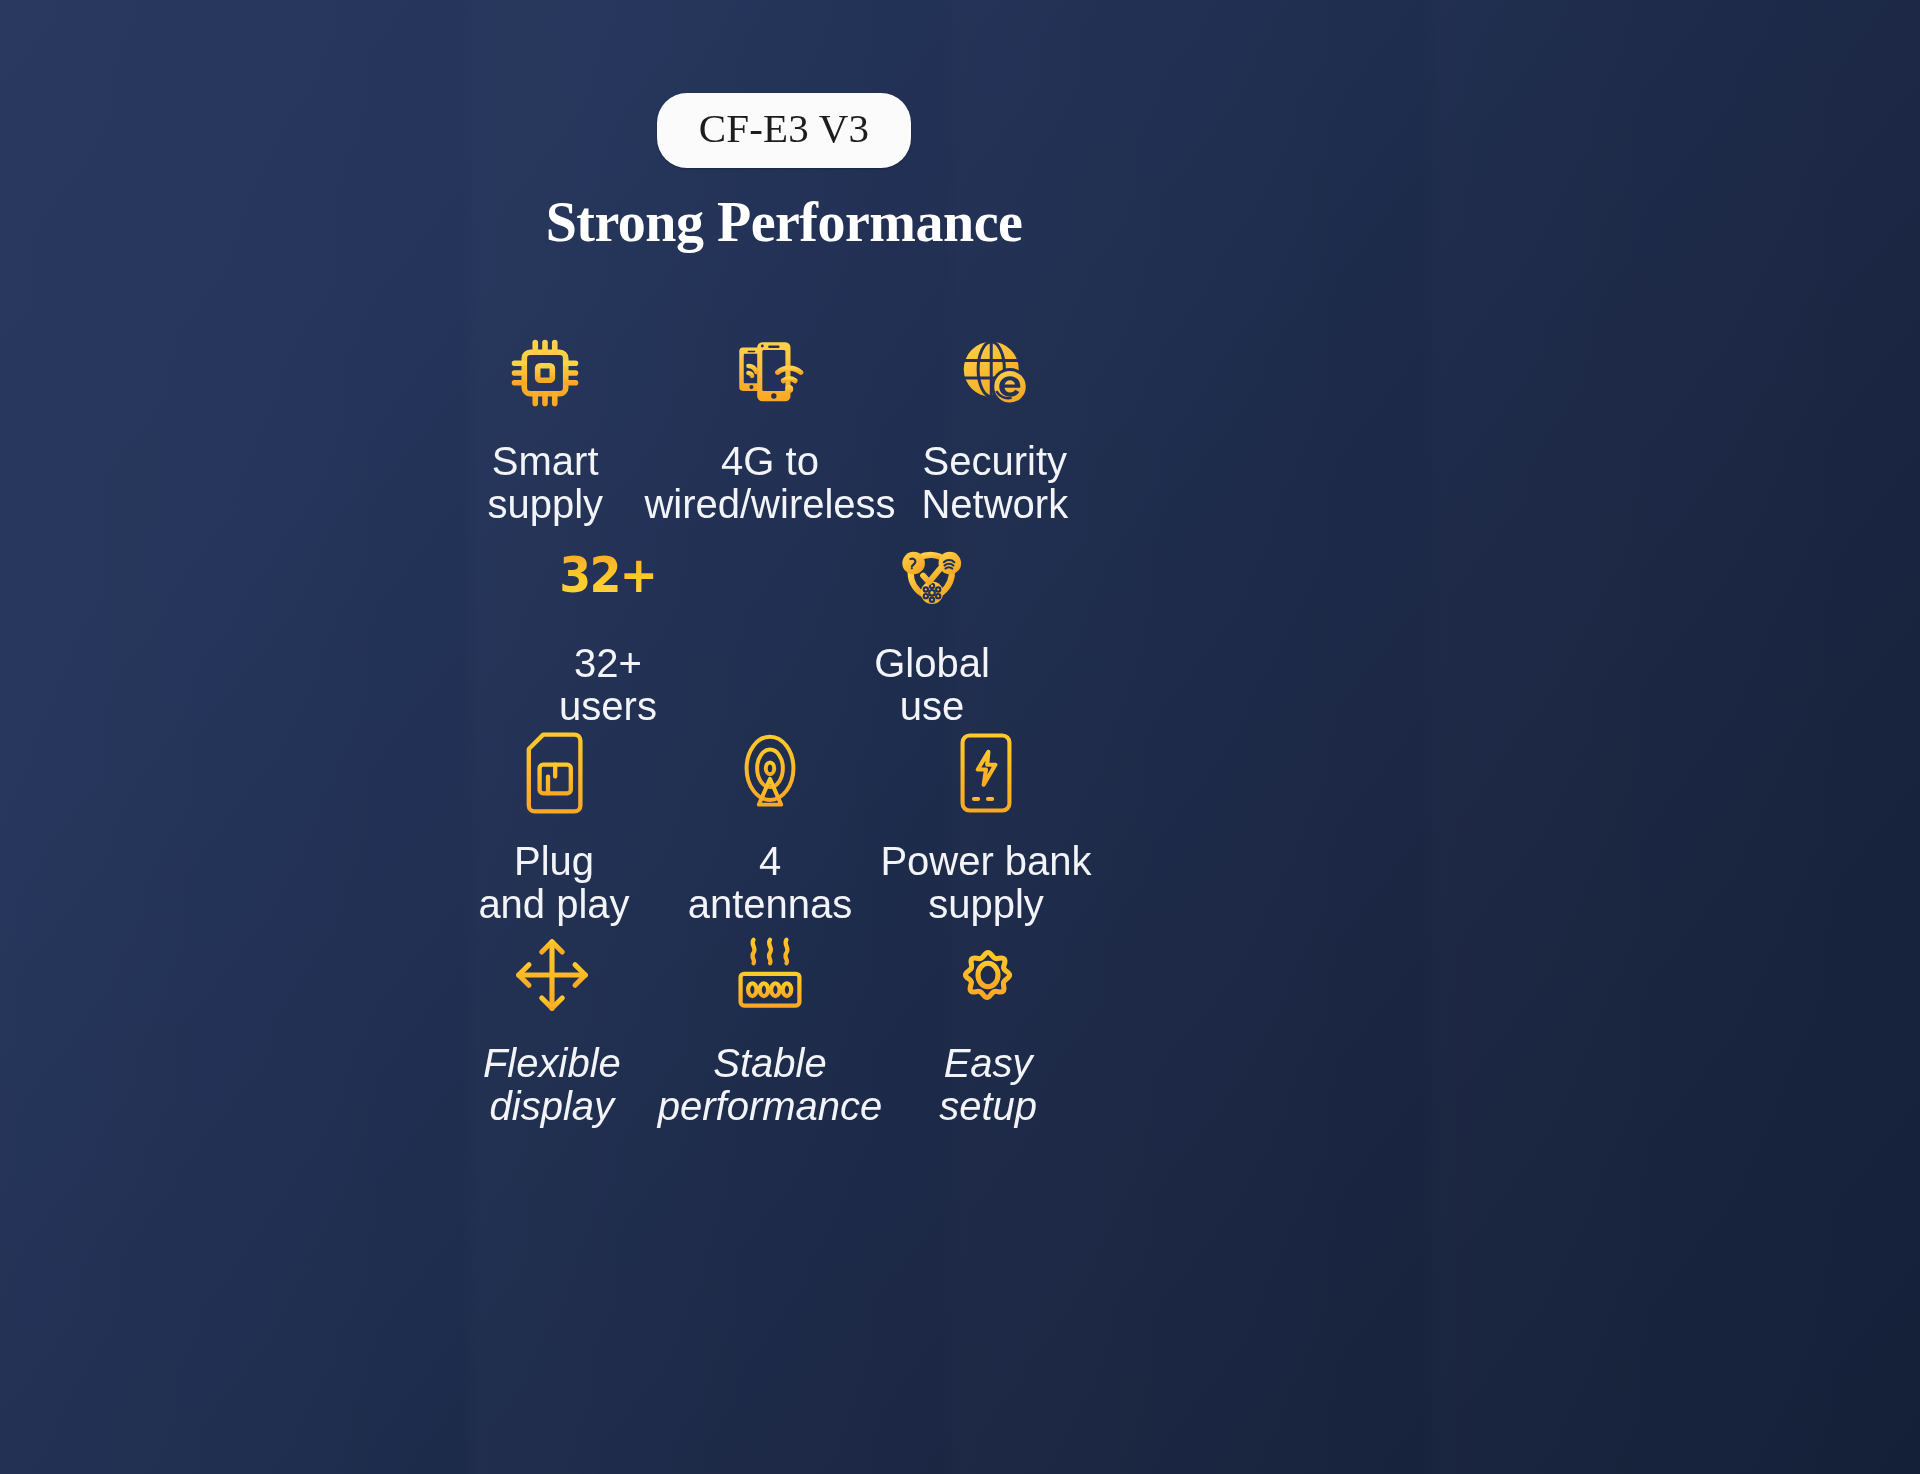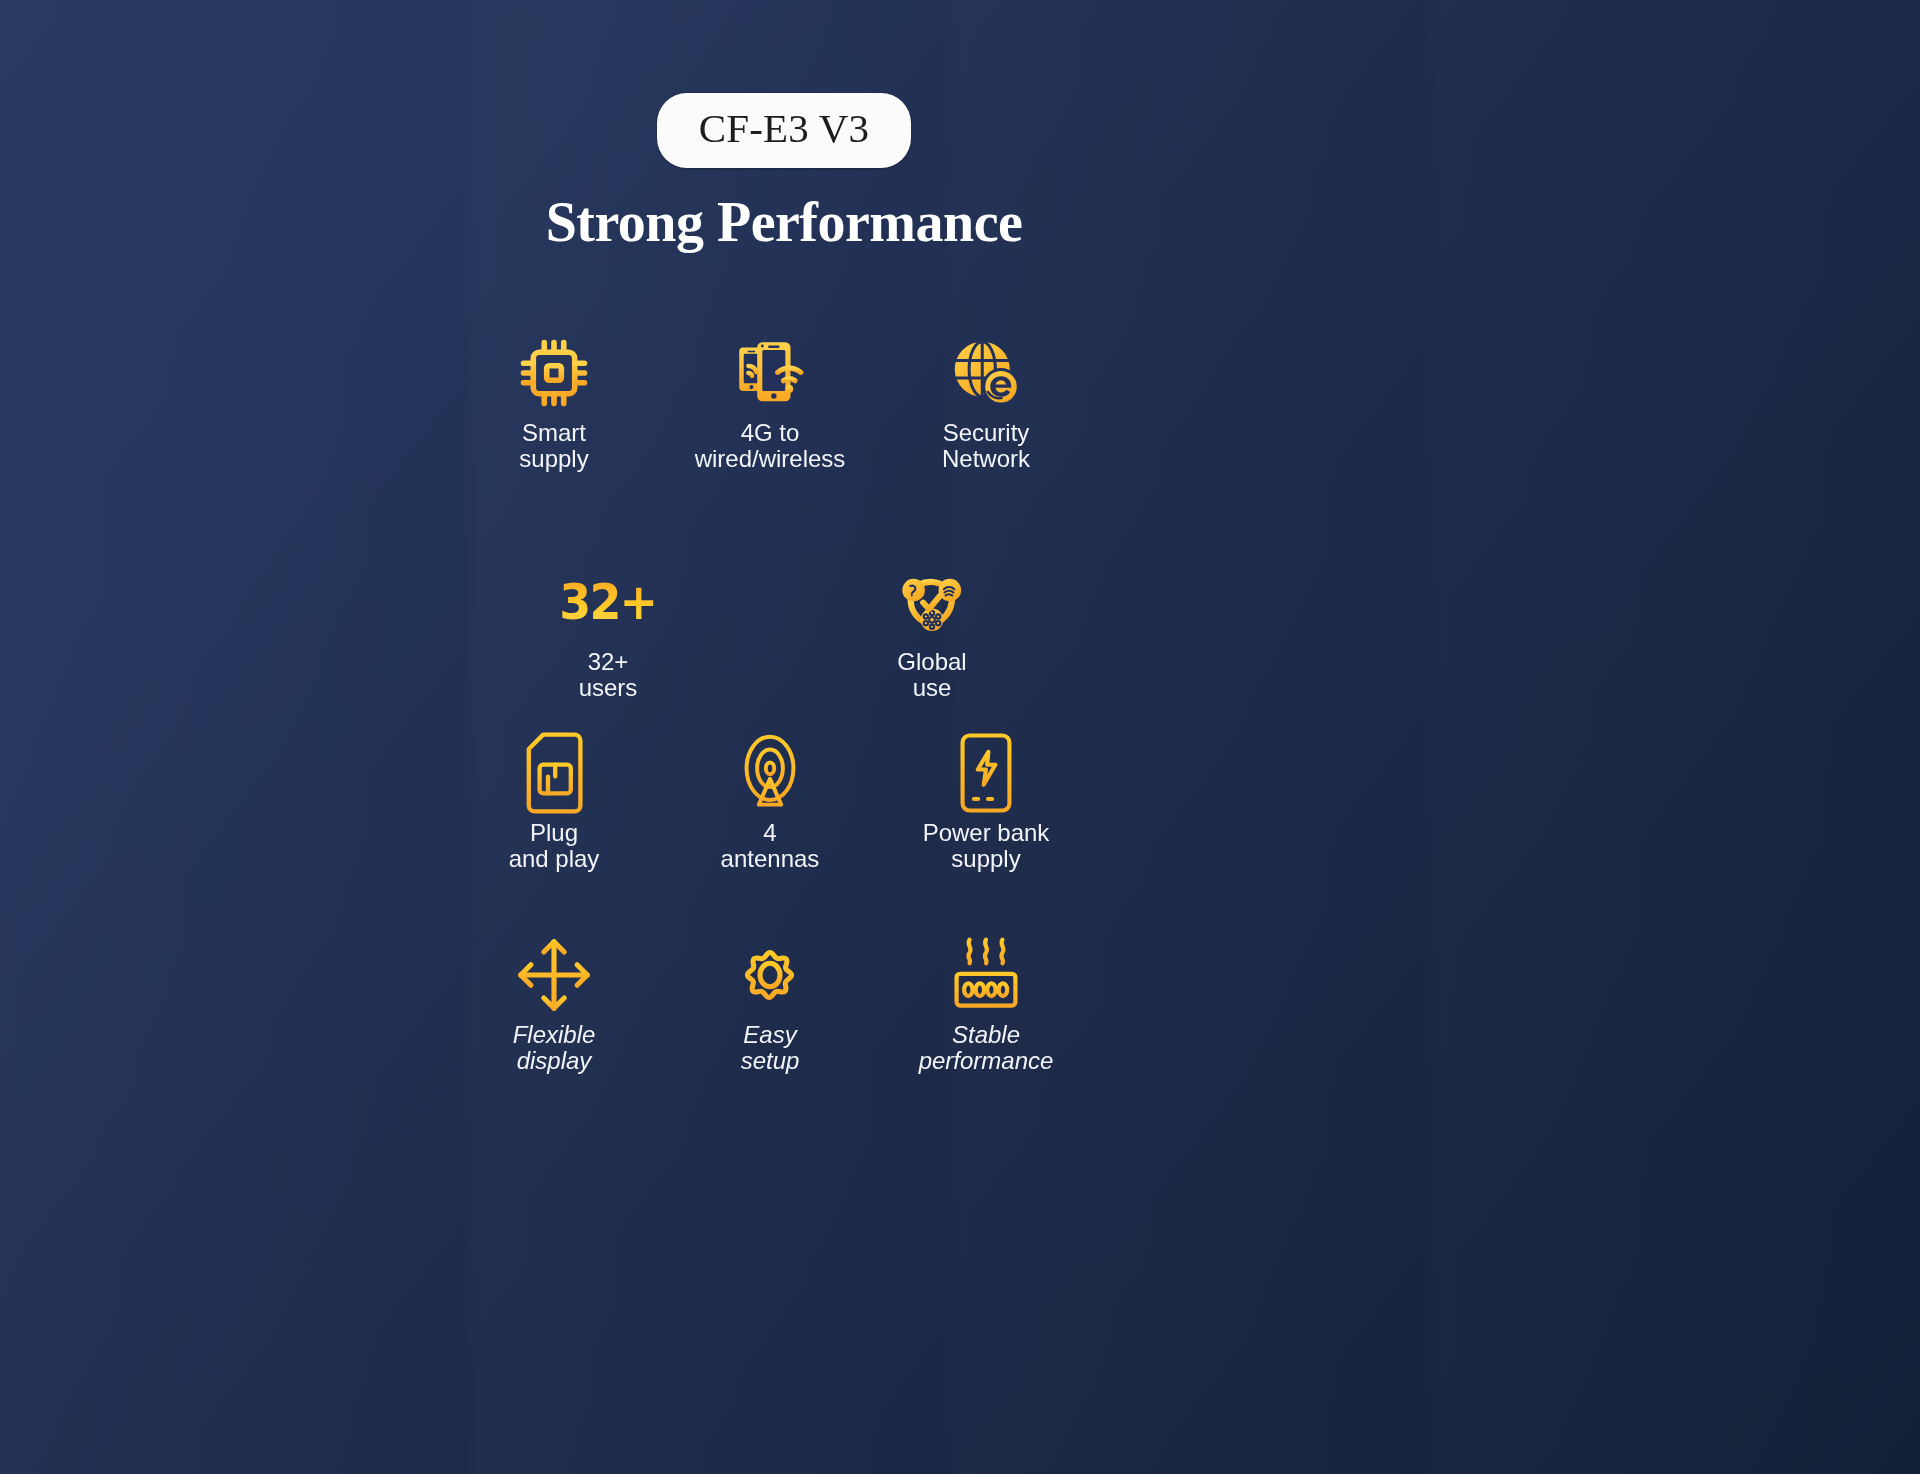--- a/index.html
+++ b/index.html
@@ -96,23 +96,23 @@
     font-size: 50px;
     line-height: 1;
     letter-spacing: -2px;
     background: linear-gradient(180deg, #f9a825 0%, #ffc928 55%, #ffd54a 100%);
     -webkit-background-clip: text;
     background-clip: text;
     color: transparent;
     transform: scaleX(0.92);
   }
   .label {
-    margin-top: 4px;
+    margin-top: 24px;
     color: #f2f4f8;
-    font-size: 24px;
+    font-size: 40px;
     line-height: 1.08;
     text-align: center;
     white-space: nowrap;
   }
   .label .ln { display: block; }
 
   .r0 { height: 200px; }
   .r1 { height: 200px; align-items: center; }
   .r2 { height: 202px; }
   .r3 { height: 200px; font-style: italic; }
@@ -366,41 +366,20 @@
           </svg>
         </div>
         <div class="label">
           <span class="ln">Flexible</span>
           <span class="ln">display</span>
         </div>
       </div>
 
       <div class="cell">
         <div class="icon-wrap">
-          <svg width="78" height="78" viewBox="0 0 64 64">
-            <defs>
-                <linearGradient id="gy10" x1="0" y1="0" x2="0" y2="1">
-              <stop offset="0" stop-color="#ffc928"></stop>
-                  <stop offset="1" stop-color="#f9a825"></stop>
-            </linearGradient>
-              </defs>
-            <g fill="none" stroke="url(#gy10)" stroke-width="4.2" stroke-linejoin="round" stroke-linecap="round">
-              <path d="M32 4.5c2.6 0 3.4 3.9 5.8 4.9 2.4 1 5.4-1.6 7.4.4s-.6 5-.4 7.4c.2 2.4 4.9 3.2 4.9 5.8 0 2.6-3.9 3.4-4.9 5.8-1 2.4 1.6 5.4-.4 7.4s-5-.6-7.4.4c-2.4 1-3.2 4.9-5.8 4.9s-3.4-3.9-5.8-4.9c-2.4-1-5.4 1.6-7.4-.4s.6-5 .4-7.4c-.2-2.4-4.9-3.2-4.9-5.8 0-2.6 3.9-3.4 4.9-5.8 1-2.4-1.6-5.4.4-7.4s5 .6 7.4-.4c2.4-1 3.2-4.9 5.8-4.9z" transform="translate(0,9)"></path>
-              <ellipse cx="32" cy="32" rx="8.2" ry="9.6"></ellipse>
-            </g>
-          </svg>
-        </div>
-        <div class="label">
-          <span class="ln">Easy</span>
-          <span class="ln">setup</span>
-        </div>
-      </div>
-
-      <div class="cell">
-        <div class="icon-wrap">
           <svg width="76" height="80" viewBox="0 0 64 68">
             <defs>
                 <linearGradient id="gy11" x1="0" y1="0" x2="0" y2="1">
               <stop offset="0" stop-color="#ffc928"></stop>
                   <stop offset="1" stop-color="#f9a825"></stop>
             </linearGradient>
               </defs>
             <g fill="none" stroke="url(#gy11)" stroke-width="3.6" stroke-linecap="round" stroke-linejoin="round">
               <path d="M18 4c-3 4 3 7 0 11s2 6 0 9"></path>
               <path d="M32 4c-3 4 3 7 0 11s2 6 0 9"></path>
@@ -412,16 +391,37 @@
               <ellipse cx="36.6" cy="46.5" rx="3.6" ry="5.4"></ellipse>
               <ellipse cx="46.4" cy="46.5" rx="3.6" ry="5.4"></ellipse>
             </g>
           </svg>
         </div>
         <div class="label">
           <span class="ln">Stable</span>
           <span class="ln">performance</span>
         </div>
       </div>
+
+      <div class="cell">
+        <div class="icon-wrap">
+          <svg width="78" height="78" viewBox="0 0 64 64">
+            <defs>
+                <linearGradient id="gy10" x1="0" y1="0" x2="0" y2="1">
+              <stop offset="0" stop-color="#ffc928"></stop>
+                  <stop offset="1" stop-color="#f9a825"></stop>
+            </linearGradient>
+              </defs>
+            <g fill="none" stroke="url(#gy10)" stroke-width="4.2" stroke-linejoin="round" stroke-linecap="round">
+              <path d="M32 4.5c2.6 0 3.4 3.9 5.8 4.9 2.4 1 5.4-1.6 7.4.4s-.6 5-.4 7.4c.2 2.4 4.9 3.2 4.9 5.8 0 2.6-3.9 3.4-4.9 5.8-1 2.4 1.6 5.4-.4 7.4s-5-.6-7.4.4c-2.4 1-3.2 4.9-5.8 4.9s-3.4-3.9-5.8-4.9c-2.4-1-5.4 1.6-7.4-.4s.6-5 .4-7.4c-.2-2.4-4.9-3.2-4.9-5.8 0-2.6 3.9-3.4 4.9-5.8 1-2.4-1.6-5.4.4-7.4s5 .6 7.4-.4c2.4-1 3.2-4.9 5.8-4.9z" transform="translate(0,9)"></path>
+              <ellipse cx="32" cy="32" rx="8.2" ry="9.6"></ellipse>
+            </g>
+          </svg>
+        </div>
+        <div class="label">
+          <span class="ln">Easy</span>
+          <span class="ln">setup</span>
+        </div>
+      </div>
     </div>
 
   </div>
 </div>
 
 </body></html>

